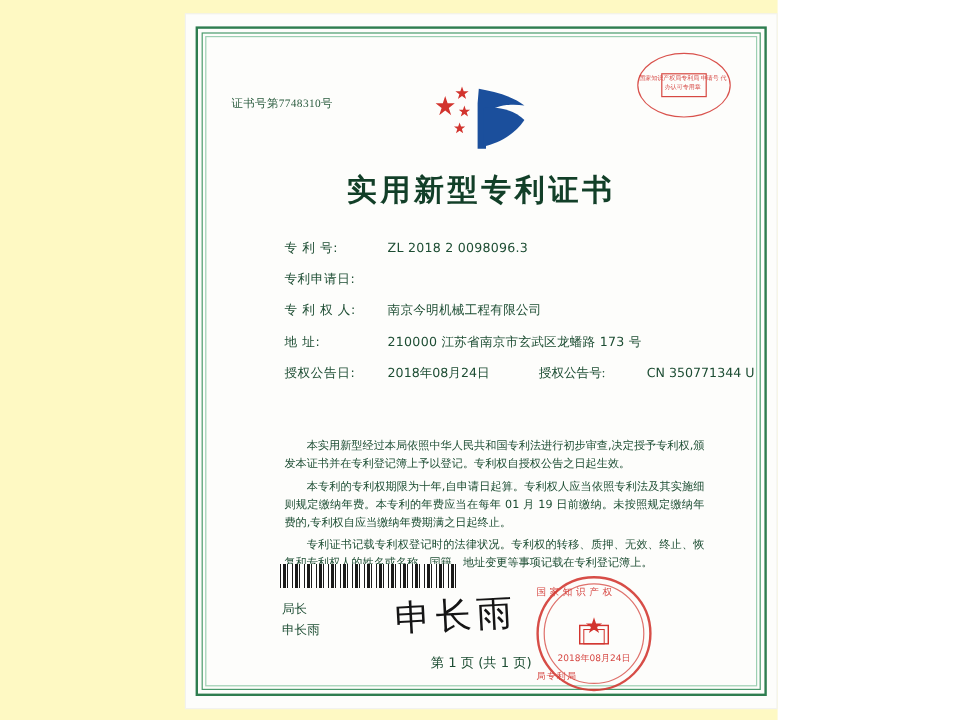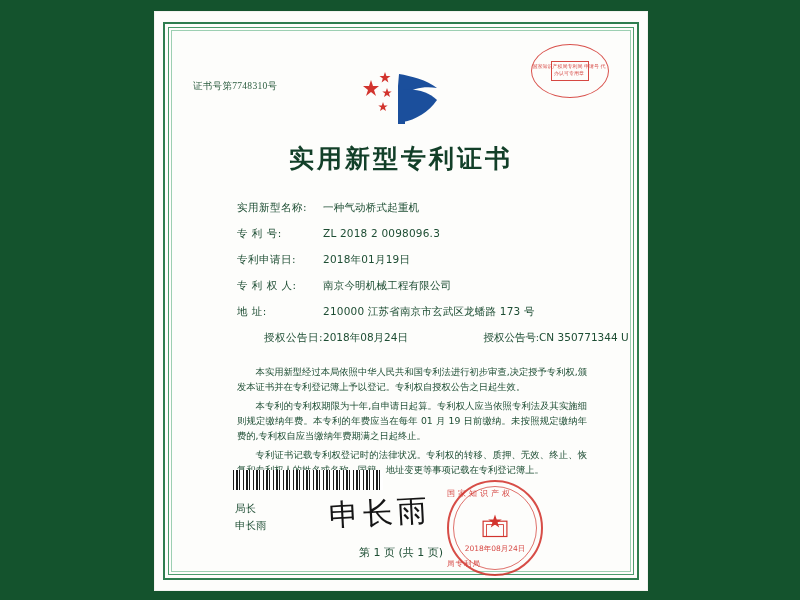--- a/index.html
+++ b/index.html
@@ -8,23 +8,23 @@
     background: #ffffff;
   }
   body {
     width: 800px;
     height: 600px;
     font-family: "Liberation Serif", serif;
     overflow: hidden;
   }
   .page {
     position: relative;
-    width: 800px;
+    width: 648px;
     height: 600px;
-    background: #14532d;
+    background: #fef9c3;
   }
   
   .paper {
     position: absolute;
     left: 155px;
     top: 12px;
     width: 492px;
     height: 578px;
     background: #fdfdfb;
     box-shadow: 0 0 0 1px #f2f2ef;
@@ -153,21 +153,20 @@
     letter-spacing: 0.5px;
   }
   .f-value {
     flex: 1 1 auto;
     letter-spacing: 0.2px;
   }
   .two-col {
     display: flex;
     align-items: baseline;
     white-space: nowrap;
-    text-align: right;
   }
   .two-col .seg { display: flex; align-items: baseline; }
   .two-col .seg.first { width: 212px; flex: 0 0 212px; }
   .two-col .lab3 { width: 90px; flex: 0 0 90px; font-family: Liberation Serif, serif; }
   
   .paras {
     position: absolute;
     left: 58px;
     right: 36px;
     top: 326px;
@@ -313,30 +312,25 @@
         <div class="inner-box"></div>
         <div class="txt">国家知识产权局专利局
 申请号
 代办认可专用章</div>
       </div>
 
       <div class="title">实用新型专利证书</div>
 
       <div class="fields">
         <div class="field-row">
-          <span class="f-label">实用新型名称:</span>
-          <span class="f-value">一种气动桥式起重机</span>
-        </div>
-        <div class="field-row">
           <span class="f-label">专 利 号:</span>
           <span class="f-value">ZL 2018 2 0098096.3</span>
         </div>
         <div class="field-row">
           <span class="f-label">专利申请日:</span>
-          <span class="f-value">2018年01月19日</span>
         </div>
         <div class="field-row">
           <span class="f-label">专 利 权 人:</span>
           <span class="f-value">南京今明机械工程有限公司</span>
         </div>
         <div class="field-row">
           <span class="f-label">地 址:</span>
           <span class="f-value">210000 江苏省南京市玄武区龙蟠路 173 号</span>
         </div>
         <div class="two-col">

